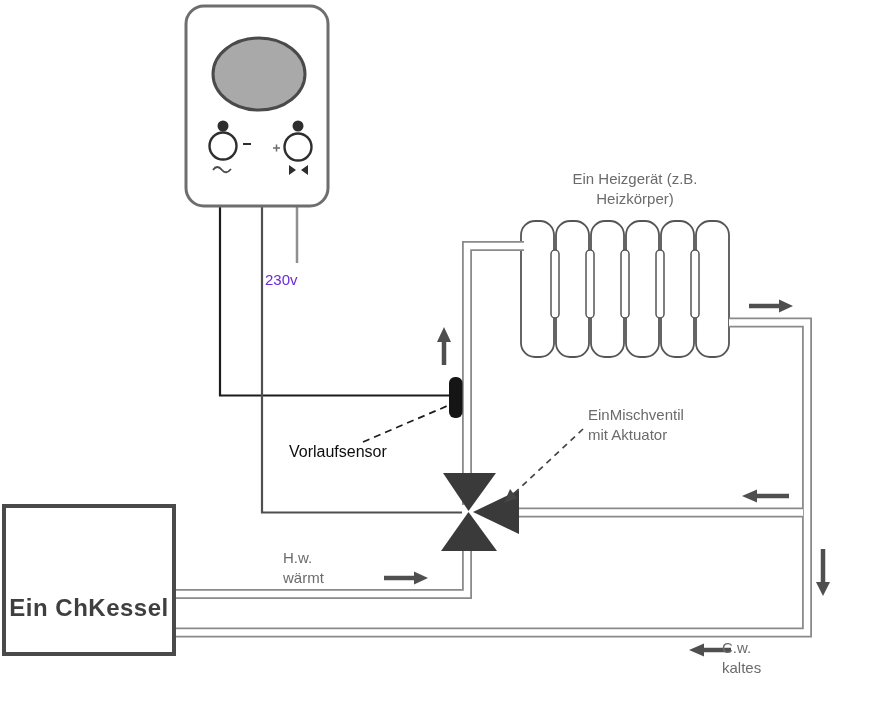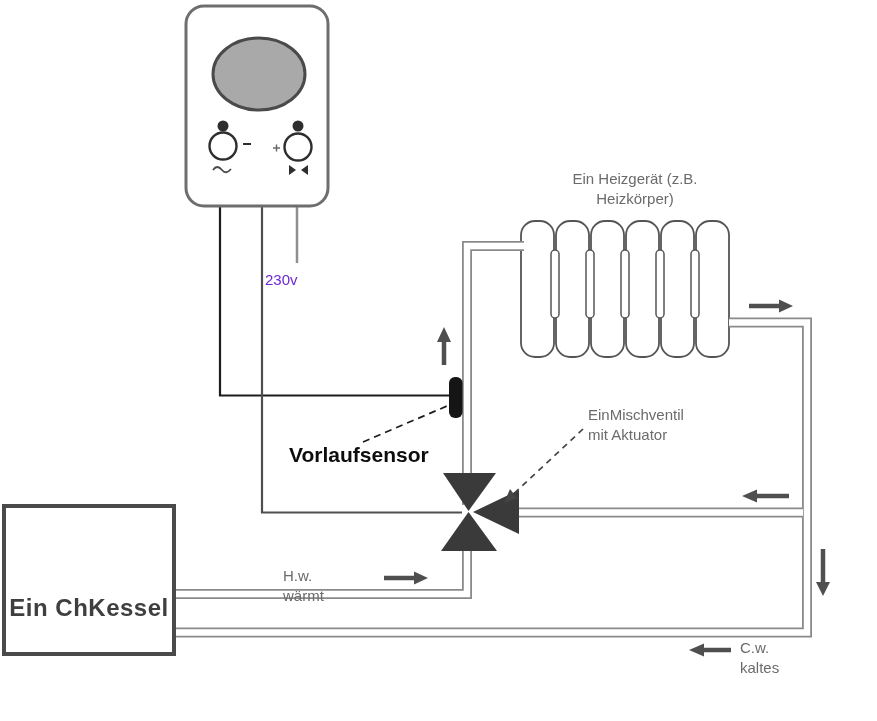--- a/index.html
+++ b/index.html
@@ -34,21 +34,21 @@
   .ctrl-body{fill:#ffffff;stroke:#6e6e6e;stroke-width:3;}
   .ctrl-dial{fill:var(--dial,#a9a9a9);stroke:#4a4a4a;stroke-width:3;}
   .knob{fill:#ffffff;stroke:#2e2e2e;stroke-width:2.4;}
   .knob-dot{fill:#2e2e2e;}
   .glyph{stroke:#4a4a4a;stroke-width:1.8;fill:none;}
   .boiler-box{fill:#ffffff;stroke:#4a4a4a;stroke-width:4;}
 
   
   .lbl{position:absolute;color:var(--label-gray,#6b6b6b);font-size:15px;line-height:1.35;white-space:nowrap;}
   .lbl-center{text-align:center;}
-  .lbl-bold-dark{color:var(--label-dark,#0d0d0d);font-weight:bold;font-size:21px;line-height:1.1;}
+  .lbl-bold-dark{color:var(--label-dark,#0d0d0d);font-weight:normal;font-size:16px;line-height:1.1;}
   .boiler-label{
     position:absolute;left:4px;top:506px;width:170px;height:148px;
     display:flex;flex-direction:row;align-items:center;justify-content:center;
     padding-top:56px;box-sizing:border-box;
     color:var(--boiler-text,#3f3f3f);font-weight:bold;font-size:24px;line-height:1.25;letter-spacing:0.5px;
   }
 </style>
 </head>
 <body>
 
@@ -157,26 +157,26 @@
 
   <div class="lbl" style="left:588px;top:405px;">
     <div>EinMischventil</div>
     <div>mit Aktuator</div>
   </div>
 
   <div class="lbl lbl-bold-dark" style="left:289px;top:443px;">Vorlaufsensor</div>
 
   <div class="lbl" style="left:265px;top:270px;color:#6d28d9;">230v</div>
 
-  <div class="lbl" style="left:283px;top:548px;margin-top:18px;">
+  <div class="lbl" style="left:283px;top:548px;">
     <div>H.w.</div>
     <div>wärmt</div>
   </div>
 
-  <div class="lbl" style="left:740px;top:638px;">
+  <div class="lbl" style="left:722px;top:638px;">
     <div>C.w.</div>
     <div>kaltes</div>
   </div>
 
   <div class="boiler-label">
     <div>Ein Ch</div>
     <div>Kessel</div>
   </div>
 
 </div>

